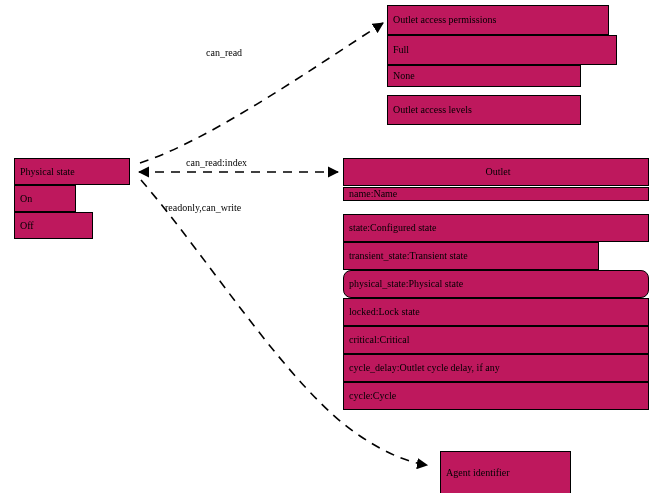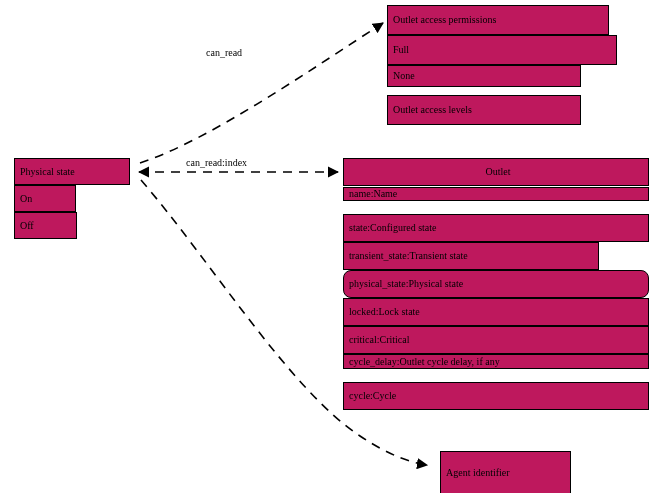--- a/index.html
+++ b/index.html
@@ -75,44 +75,45 @@
     <path d="M 140 163 C 210 140 310 70 383 23" fill="none" stroke="#000000" stroke-width="1.6" stroke-dasharray="9,7" marker-end="url(#arrow-end)"></path>
 
     <path d="M 139 172 L 338 172" fill="none" stroke="#000000" stroke-width="1.6" stroke-dasharray="9,7" marker-start="url(#arrow-start)" marker-end="url(#arrow-end)"></path>
 
     <path d="M 141 180 C 210 260 290 390 360 436 C 390 456 412 463 427 465" fill="none" stroke="#000000" stroke-width="1.6" stroke-dasharray="9,7" marker-end="url(#arrow-end)"></path>
   </svg>
 
   <div class="node">
     <div class="cell left" style="left:14px; top:158px; width:116px; height:27px;">Physical state</div>
     <div class="cell left" style="left:14px; top:185px; width:62px; height:27px;">On</div>
-    <div class="cell left" style="left:14px; top:212px; width:63px; height:27px;">Off</div>
+    <div class="cell left" style="left:14px; top:212px; width:79px; height:27px;">Off</div>
   </div>
 
   <div class="node">
     <div class="cell left" style="left:387px; top:5px; width:222px; height:30px;">Outlet access permissions</div>
     <div class="cell left" style="left:387px; top:35px; width:230px; height:30px;">Full</div>
     <div class="cell left" style="left:387px; top:65px; width:194px; height:22px;">None</div>
     <div class="cell left" style="left:387px; top:95px; width:194px; height:30px;">Outlet access levels</div>
   </div>
 
   <div class="node">
     <div class="cell center" style="left:343px; top:158px; width:306px; height:28px;">Outlet</div>
     <div class="cell left" style="left:343px; top:176px; width:306px; height:14px;margin-top:11px;">name:Name</div>
     <div class="cell left" style="left:343px; top:214px; width:306px; height:28px;">state:Configured state</div>
     <div class="cell left" style="left:343px; top:242px; width:256px; height:28px;">transient_state:Transient state</div>
     <div class="cell left" style="left:343px; top:270px; width:306px; height:28px;border-radius:8px;">physical_state:Physical state</div>
     <div class="cell left" style="left:343px; top:298px; width:306px; height:28px;">locked:Lock state</div>
     <div class="cell left" style="left:343px; top:326px; width:306px; height:28px;">critical:Critical</div>
-    <div class="cell left" style="left:343px; top:354px; width:306px; height:15px;">cycle_delay:Outlet cycle delay, if any</div>
+    <div class="cell left" style="left:343px; top:354px; width:306px; height:28px;">cycle_delay:Outlet cycle delay, if any</div>
     <div class="cell left" style="left:343px; top:382px; width:306px; height:28px;">cycle:Cycle</div>
   </div>
 
   <div class="node">
     <div class="cell left" style="left:440px; top:451px; width:131px; height:44px;">Agent identifier</div>
   </div>
 
   <div class="edge-label" style="left:206px; top:48px;">can_read</div>
 
   <div class="edge-label" style="left:186px; top:158px;text-align:right;">can_read:index</div>
 
+  <div class="edge-label" style="left:165px; top:203px;">readonly,can_write</div>
 
 </div>
 
 </body></html>

